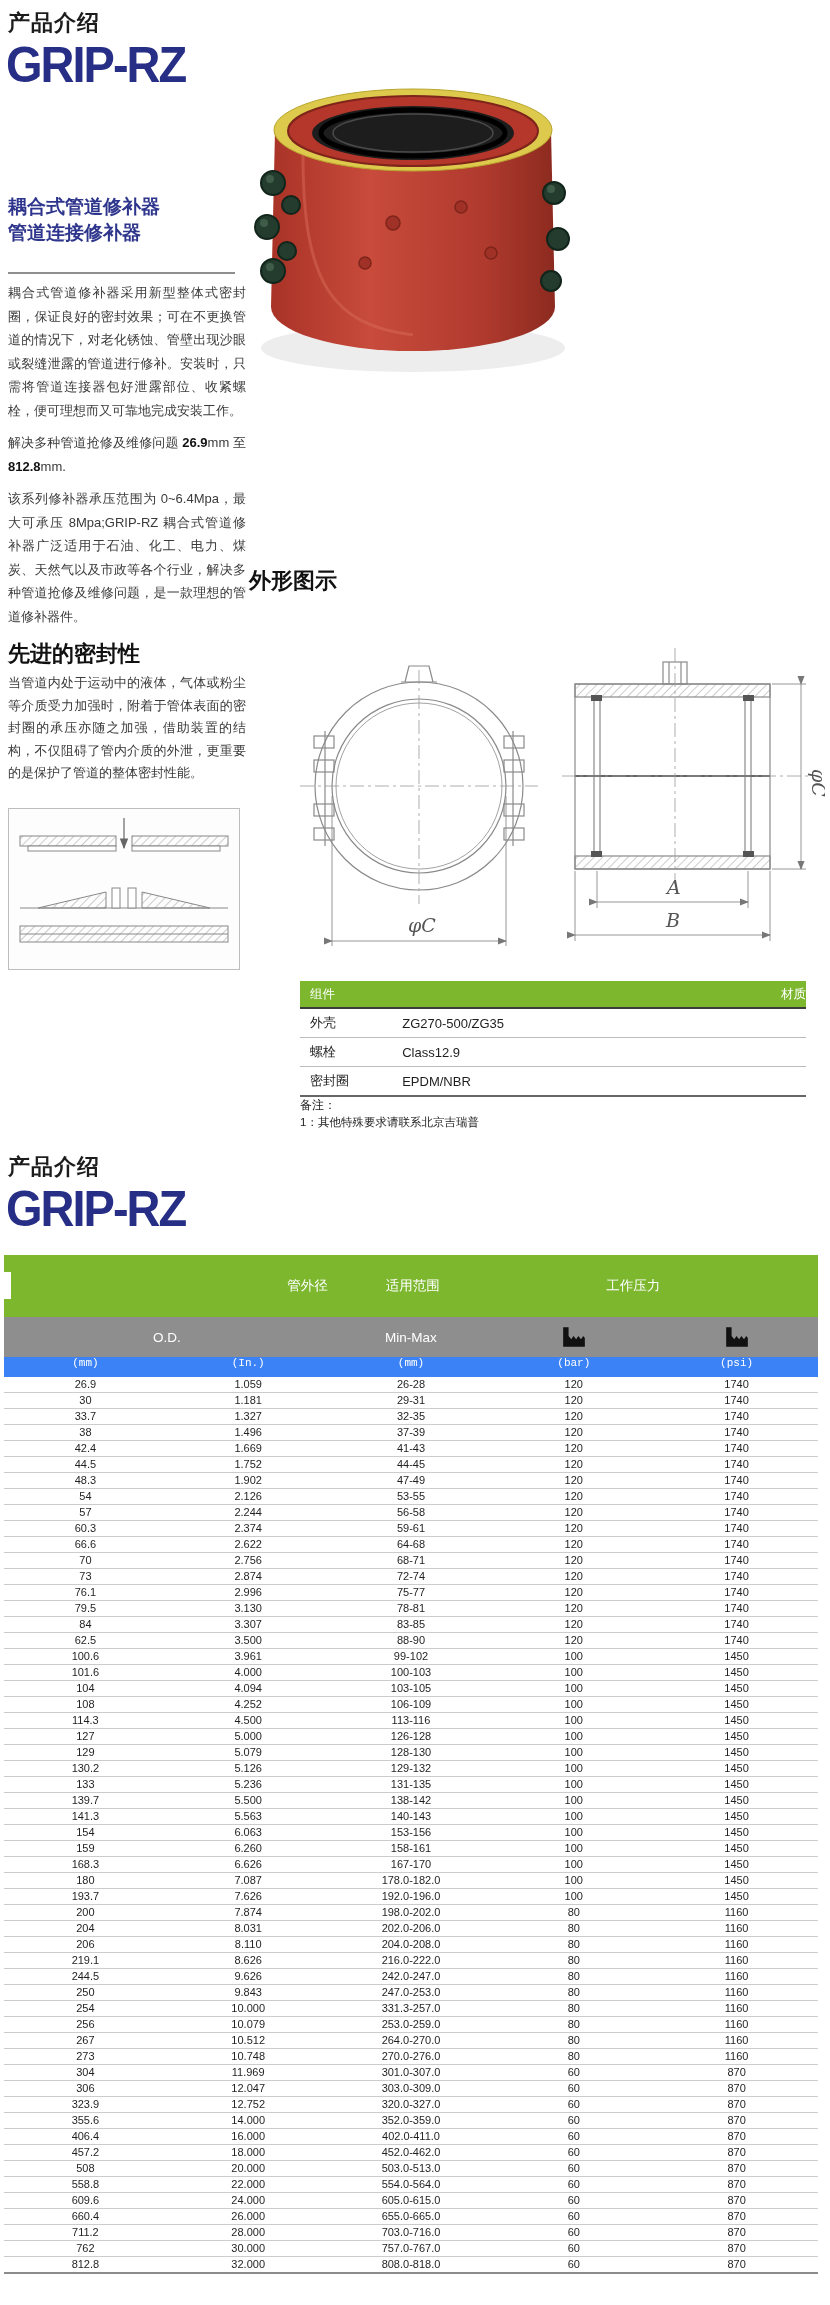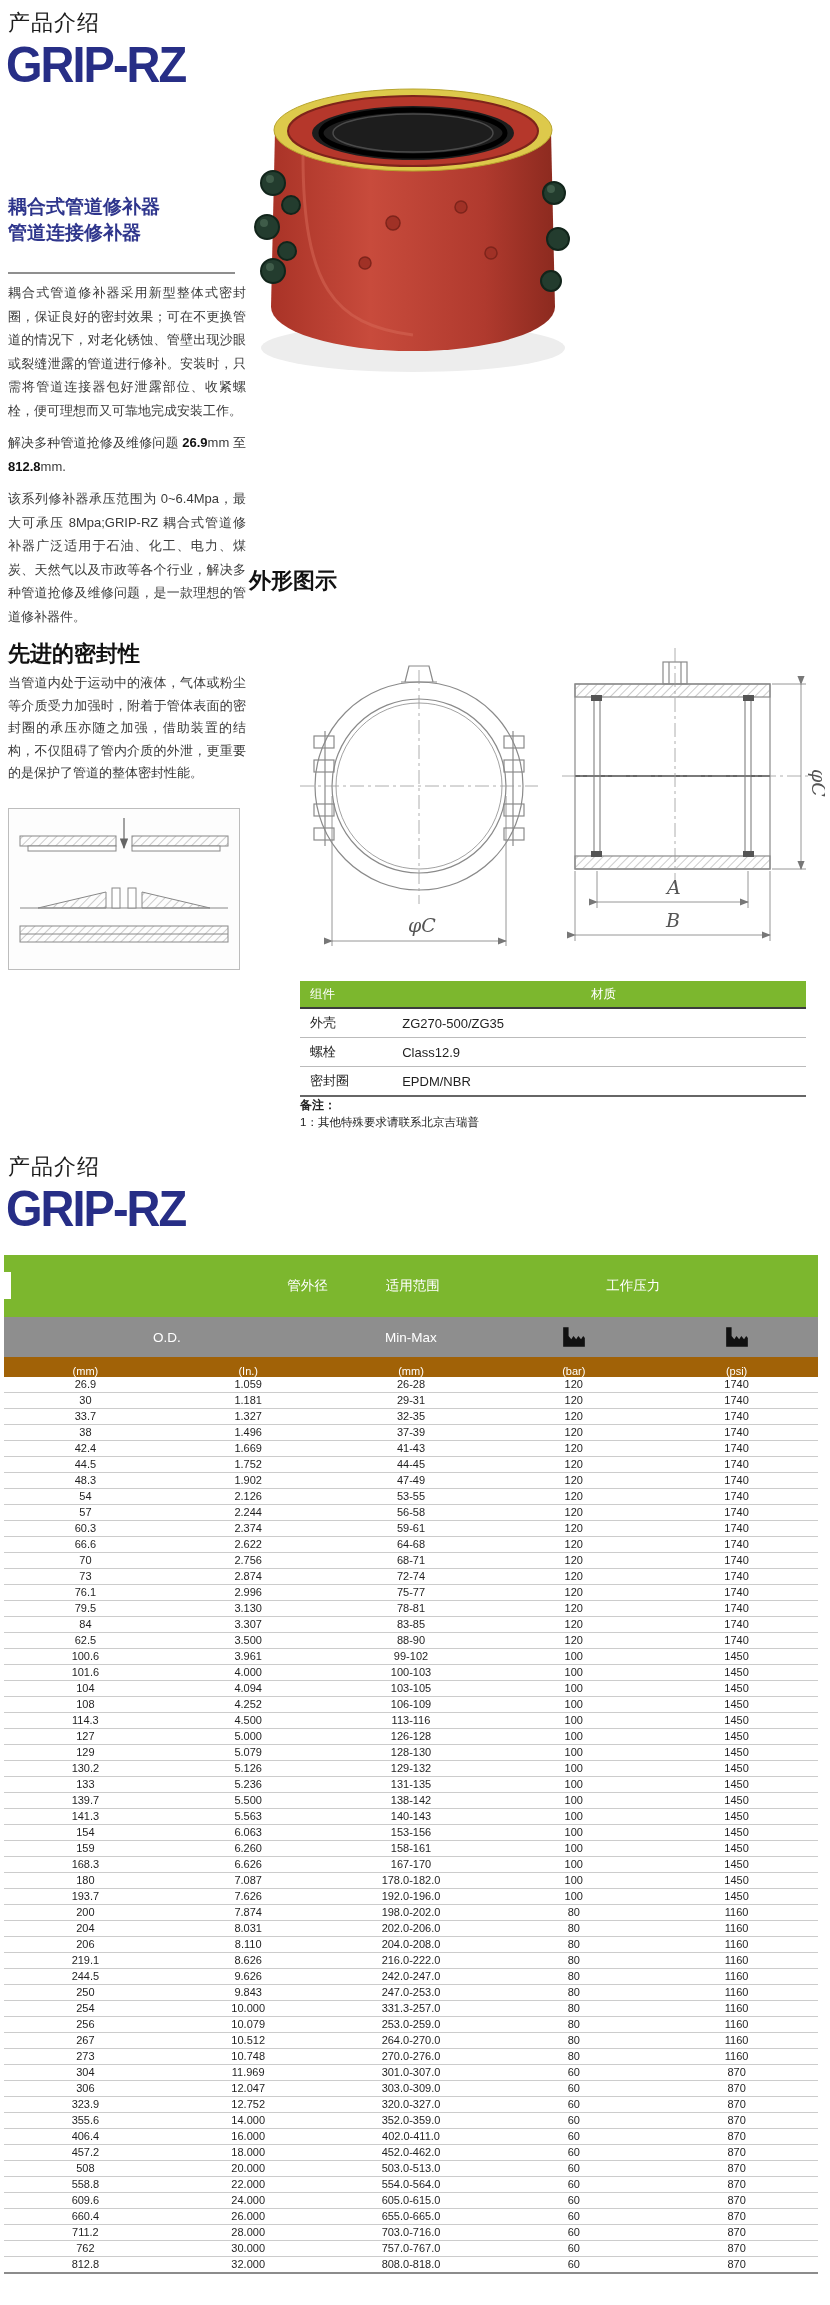--- a/index.html
+++ b/index.html
@@ -1,18 +1,18 @@
 <!DOCTYPE html>
 <html><head>
 <meta charset="utf-8">
 <style>
   html,body{margin:0;padding:0;background:#f3f3f3;}
   .page{position:relative;width:830px;height:2305px;margin:0 auto;background:#ffffff;
         font-family:"Liberation Sans","DejaVu Sans",sans-serif;color:#222;overflow:hidden;}
-  .eyebrow{position:absolute;left:8px;font-size:22px;color:#1c1c1c;letter-spacing:1px;}
+  .eyebrow{position:absolute;left:8px;font-size:22px;color:#1c1c1c;letter-spacing:1px;font-weight:bold;}
   .brand{position:absolute;left:6px;font-size:47px;font-weight:bold;color:#272e86;
          letter-spacing:-2px;transform:scaleY(1.05);transform-origin:left top;}
   
   .subtitle{position:absolute;left:8px;top:194px;font-size:19px;font-weight:bold;
             color:#2e358c;line-height:26px;}
   .divider{position:absolute;left:8px;top:272px;width:227px;border-top:2px solid #8f8f8f;}
   .col1{position:absolute;left:8px;top:281px;width:238px;font-size:13px;line-height:23.5px;
         color:#3a3a3a;text-align:justify;}
   .col1 p{margin:0 0 9px 0;}
   .col1 b{color:#111;}
@@ -21,42 +21,42 @@
   .photo{position:absolute;left:243px;top:55px;}
   .outline-head{position:absolute;left:249px;top:566px;font-size:22px;font-weight:bold;color:#111;}
   .drawing{position:absolute;}
   .dim-label{font-family:"DejaVu Serif","Liberation Serif",serif;font-style:italic;
              font-size:19px;fill:#555;}
   
   .mat-wrap{position:absolute;left:300px;top:981px;width:506px;}
   .mat-header{display:flex;background:#7cb72e;color:#fff;font-size:12.5px;height:26px;
               line-height:26px;}
   .mat-header .h1{width:20%;padding-left:10px;box-sizing:border-box;}
-  .mat-header .h2{width:80%;text-align:center;}
+  .mat-header .h2{width:80%;text-align:right;}
   table.mat{width:100%;border-collapse:collapse;border-top:2px solid #3c3c3c;
             border-bottom:2px solid #666;}
   table.mat td{height:26px;font-size:13px;color:#1e1e1e;border-top:1px solid #bbb;}
   table.mat tr:first-child td{border-top:none;}
   td.mat-name{width:20%;padding-left:10px;}
   td.mat-val{width:80%;text-align:left;}
   .note{position:absolute;left:300px;top:1097px;font-size:11.5px;color:#222;line-height:17px;}
-  .note .t{font-weight:bold;font-size:12px;}
+  .note .t{font-weight:normal;font-size:12px;}
   
   .spec-wrap{position:absolute;left:4px;top:1255px;width:814px;}
   .spec-green{position:relative;height:62px;background:#7cb72e;color:#fff;font-size:13.5px;}
   .spec-green span{position:absolute;top:50%;transform:translate(-50%,-50%);white-space:nowrap;}
   .g1{left:37.3%;} .g2{left:50.2%;} .g3{left:77.3%;}
   .notch{position:absolute;left:0;top:17px;width:7px;height:27px;background:#fff;}
   .spec-gray{display:flex;align-items:center;height:40px;background:#8e8e8e;color:#fff;
              font-size:13.5px;}
   .spec-gray .c-od{width:40%;text-align:center;}
   .spec-gray .c-mm{width:20%;text-align:center;}
   .spec-gray .c-ic{width:20%;display:flex;justify-content:center;}
-  .units{display:flex;height:20px;background:#a16207;color:#fff;font-size:11px;
-         align-items:flex-end;}
+  .units{display:flex;height:20px;background:#3b82f6;color:#fff;font-size:11px;
+         align-items:flex-start;font-family:Liberation Mono, monospace;}
   .unit-cell{width:20%;text-align:center;}
   table.spec{width:100%;border-collapse:collapse;border-bottom:2px solid #8c8c8c;}
   table.spec td{width:20%;height:15px;text-align:center;font-size:11px;color:#1f1f1f;
                 border-top:1px solid #cccccc;padding:0;line-height:15px;}
   table.spec tr:first-child td{border-top:none;}
 </style>
 </head>
 <body>
 
 <div class="page">

